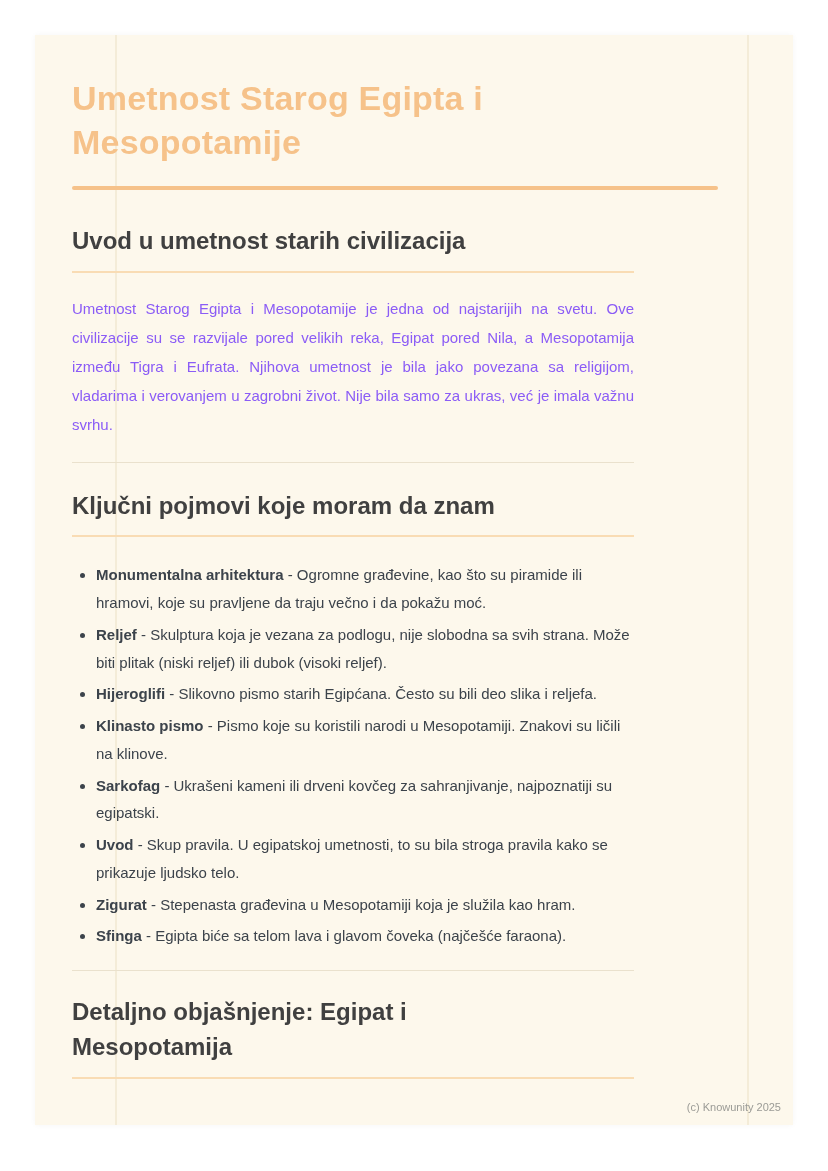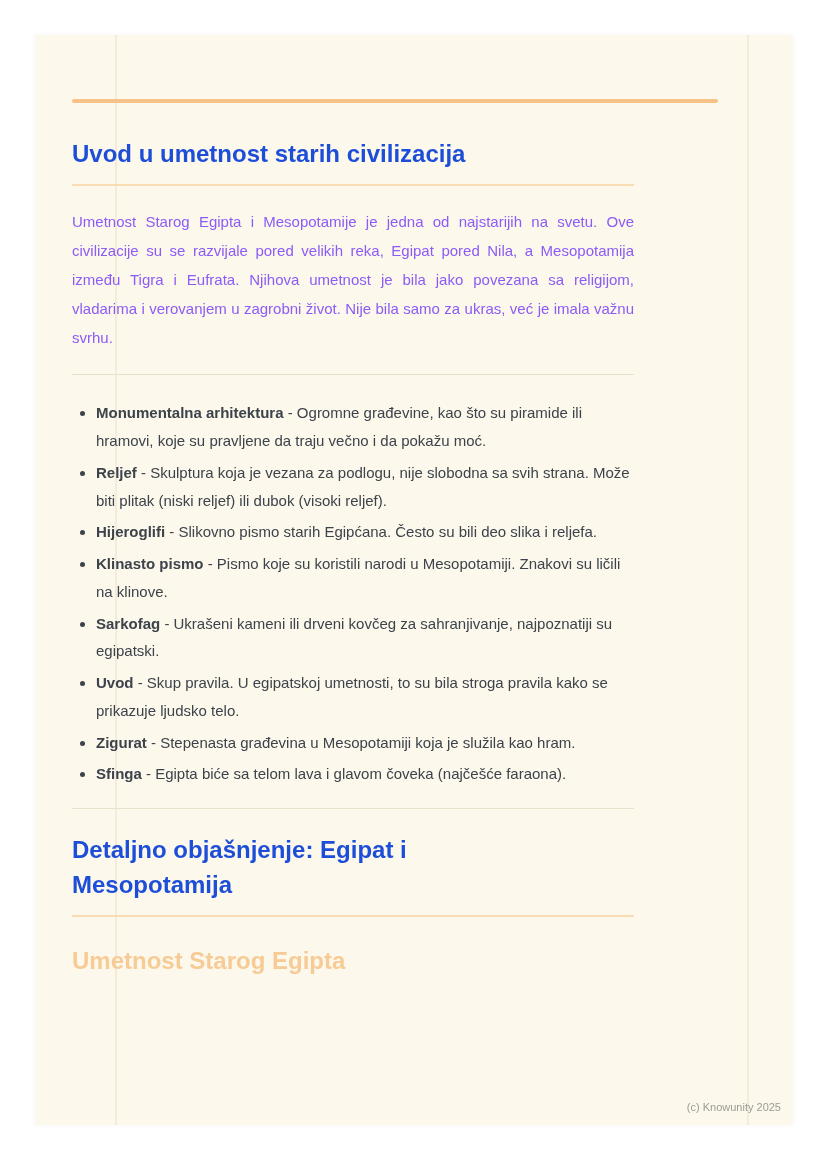--- a/index.html
+++ b/index.html
@@ -57,21 +57,21 @@
   h2.section-heading {
     margin: 0;
     width: 562px;
     box-sizing: border-box;
     padding-right: 70px;
     padding-bottom: 12px;
     border-bottom: 2px solid #f9dcb4;
     font-size: 24px;
     line-height: 1.45;
     font-weight: 800;
-    color: #1d4ed8;
+    color: #404040;
   }
   h2.heading-intro  { margin-top: 34px; }
   h2.heading-terms  { margin-top: 26px; }
   h2.heading-detail { margin-top: 24px; }
   p.body-text {
     margin: 22px 0 0 0;
     width: 562px;
     font-size: 15px;
     line-height: 1.93;
     color: #8b5cf6;
@@ -115,29 +115,31 @@
 <body>
 
 <div class="viewport">
   <div class="sheet">
 
     <div class="edge-line left"></div>
     <div class="edge-line right"></div>
 
     <div class="content">
 
+      <h1 class="main-title">Umetnost Starog Egipta i Mesopotamije</h1>
 
       <div class="title-rule"></div>
 
       <h2 class="section-heading heading-intro">Uvod u umetnost starih civilizacija</h2>
 
       <p class="body-text">Umetnost Starog Egipta i Mesopotamije je jedna od najstarijih na svetu. Ove civilizacije su se razvijale pored velikih reka, Egipat pored Nila, a Mesopotamija između Tigra i Eufrata. Njihova umetnost je bila jako povezana sa religijom, vladarima i verovanjem u zagrobni život. Nije bila samo za ukras, već je imala važnu svrhu.</p>
 
       <hr class="section-divider">
 
+      <h2 class="section-heading heading-terms">Ključni pojmovi koje moram da znam</h2>
 
       <ul class="terms-list">
         <li>
           <span class="term">Monumentalna arhitektura</span>
           <span class="definition">- Ogromne građevine, kao što su piramide ili hramovi, koje su pravljene da traju večno i da pokažu moć.</span>
         </li>
         <li>
           <span class="term">Reljef</span>
           <span class="definition">- Skulptura koja je vezana za podlogu, nije slobodna sa svih strana. Može biti plitak (niski reljef) ili dubok (visoki reljef).</span>
         </li>
@@ -164,20 +166,19 @@
         <li>
           <span class="term">Sfinga</span>
           <span class="definition">- Egipta biće sa telom lava i glavom čoveka (najčešće faraona).</span>
         </li>
       </ul>
 
       <hr class="section-divider second">
 
       <h2 class="section-heading heading-detail">Detaljno objašnjenje: Egipat i Mesopotamija</h2>
 
-      <h3 class="subsection-heading">Umetnost Starog Egipta</h3>
 
     </div>
 
     <div class="footer-credit">(c) Knowunity 2025</div>
 
   </div>
 </div>
 
 </body></html>

